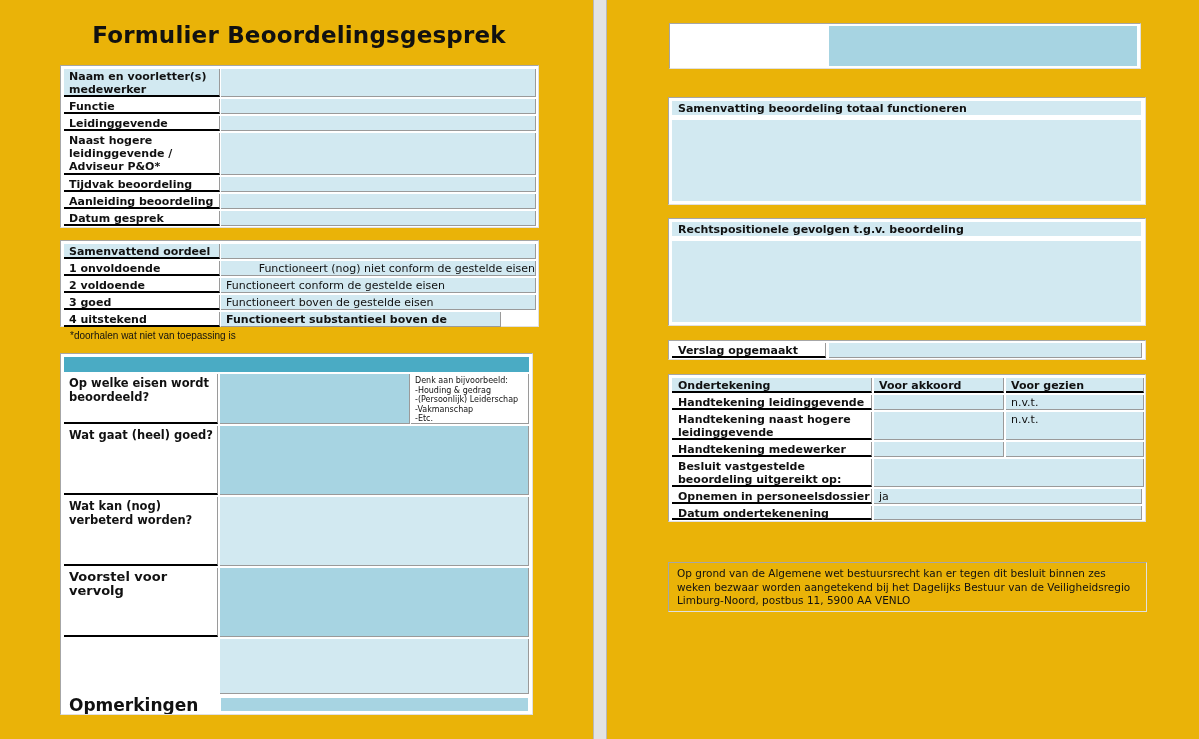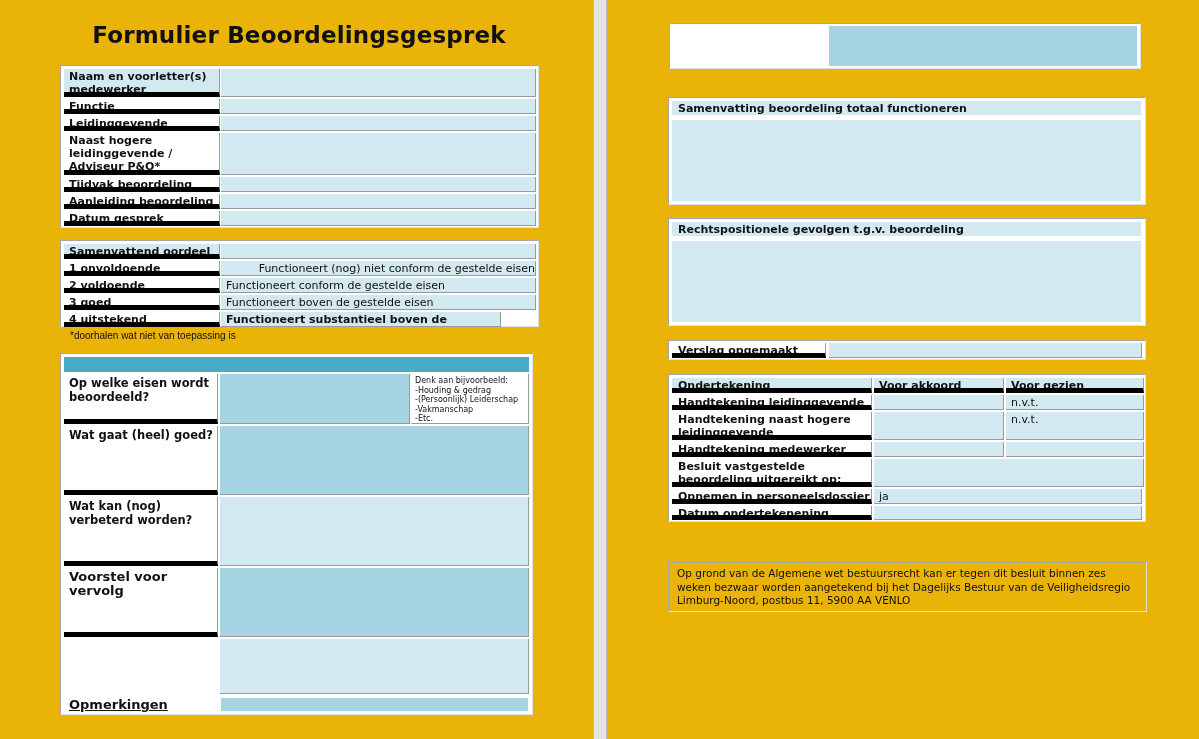--- a/index.html
+++ b/index.html
@@ -19,21 +19,21 @@
   .topline { position:absolute; left:0; top:0; width:1199px; height:1px; background:#ececec; }
 
   .title {
     position:absolute; left:60px; width:478px; top:22px; text-align:center;
     font-size:23px; font-weight:bold; letter-spacing:0.2px;
   }
 
   .tbl { position:absolute; border:1px solid #a6a6a6; border-right-color:#e0e0e0; border-bottom-color:#e0e0e0; box-sizing:border-box; background:#fff; }
   .lbl {
     position:absolute; box-sizing:border-box;
-    border-right:1px solid #9a9a9a; border-bottom:5px solid #000000;
+    border-right:1px solid #9a9a9a; border-bottom:2px solid #000000;
     font-size:11px; font-weight:bold; line-height:13px; padding:1px 0 0 5px;
     background:#fff; overflow:hidden;
   }
   .fld {
     position:absolute; box-sizing:border-box;
     border-right:1px solid #9a9a9a; border-bottom:1px solid #9a9a9a;
     background:#d2e9f1; font-size:11px; line-height:13px; padding:1px 0 0 5px; overflow:hidden;
   }
   .fld.dark { background:#a7d4e2; }
   .hd { background:#d2e9f1; }
@@ -112,21 +112,21 @@
     <div class="fld dark" style="left:159px;top:72px;width:309px;height:69px;"></div>
 
     <div class="lbl" style="left:3px;top:143px;width:154px;height:69px;font-size:11.5px;line-height:14px;padding-top:2px;">Wat kan (nog) verbeterd worden?</div>
     <div class="fld" style="left:159px;top:143px;width:309px;height:69px;"></div>
 
     <div class="lbl" style="left:3px;top:214px;width:154px;height:69px;font-size:13px;line-height:14px;padding-top:2px;">Voorstel voor vervolg</div>
     <div class="fld dark" style="left:159px;top:214px;width:309px;height:69px;"></div>
 
     <div class="fld" style="left:159px;top:285px;width:309px;height:55px;"></div>
 
-    <div class="lbl" style="left:3px;top:342px;width:154px;height:18px;font-size:13px;line-height:14px;padding-top:2px;border-bottom:none;border-right:none;text-decoration:underline;">Opmerkingen</div>
+    <div class="lbl" style="left:3px;top:342px;width:154px;height:18px;font-size:17px;line-height:14px;padding-top:2px;border-bottom:none;border-right:none;">Opmerkingen</div>
     <div class="fld dark" style="left:160px;top:344px;width:307px;height:13px;border:none;"></div>
   </div>
 </div>
 
 <div class="gap"></div>
 
 <div class="page" id="page-right">
   <div class="tbl" style="left:62px;top:23px;width:472px;height:46px;border-top-color:#a6a6a6;">
     <div class="fld dark" style="left:159px;top:2px;width:308px;height:40px;border:none;"></div>
   </div>

